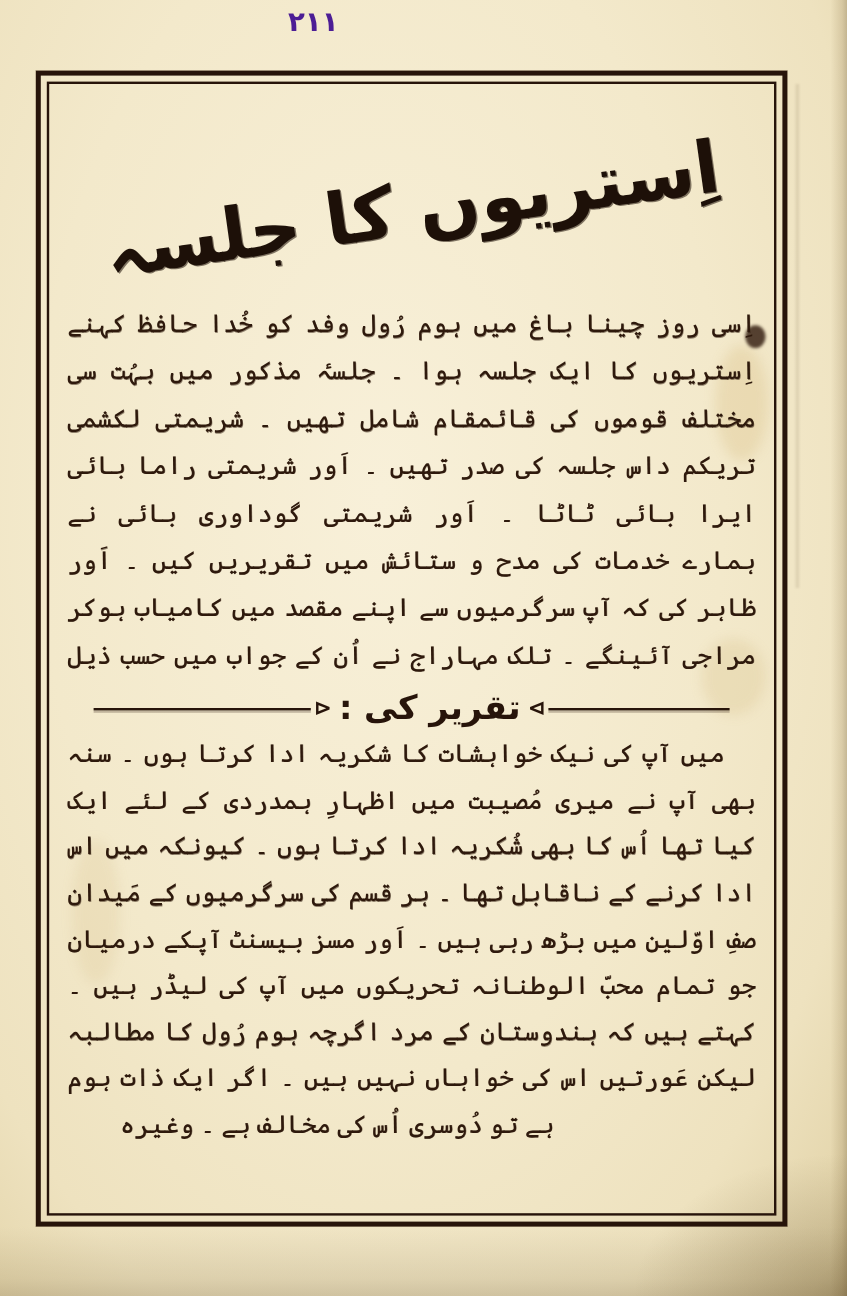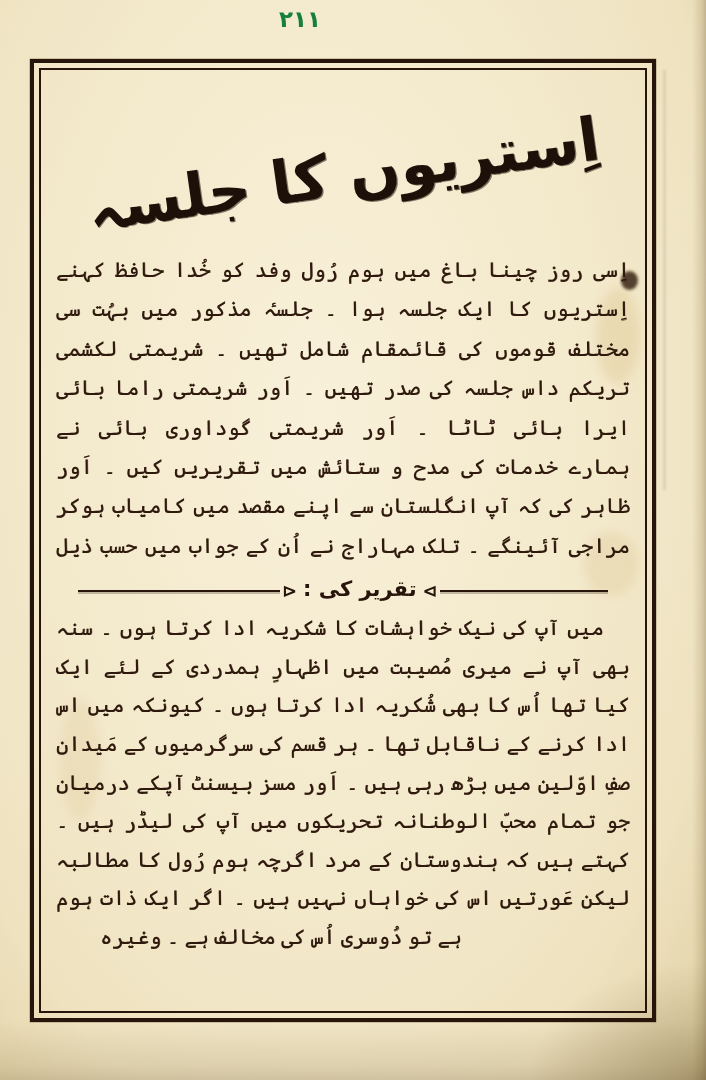--- a/index.html
+++ b/index.html
@@ -24,22 +24,22 @@
   .stain.s2{ left:584px; top:532px; width:54px; height:64px; background:rgba(185,145,60,.13); }
   .stain.s3{ left:60px;  top:700px; width:40px; height:120px; background:rgba(185,150,70,.10); }
   .smudge{ position:absolute; left:621px; top:271px; width:17px; height:19px; border-radius:50%;
     background:rgba(45,22,10,.8); filter:blur(1.5px); }
   .fold{ position:absolute; left:663px; top:70px; width:3px; height:420px;
     background:rgba(100,75,40,.12); filter:blur(1px); }
 
   
   .page-number{
     position:absolute; top:6px; left:240px; width:120px;
-    text-align:center; font-size:23px; font-weight:bold;
-    color:#15803d; letter-spacing:2px;
+    text-align:left; font-size:23px; font-weight:bold;
+    color:#4c1d95; letter-spacing:2px;
   }
 
   
   .frame{
     position:absolute; left:30px; top:59px; width:618px; height:955px;
     border:4px solid #27140a; box-sizing:content-box;
     box-shadow:0 0 0 0.5px rgba(60,35,15,.4);
   }
   .frame-inner{
     position:absolute; inset:5px; border:2px solid #27140a;
@@ -80,21 +80,21 @@
   .divider{
     margin:11px 30px 2px; height:28px;
     display:flex; align-items:center; direction:ltr;
     color:#27140a;
   }
   .dline{ height:2px; background:#27140a; box-shadow:0 2px 0 rgba(39,20,10,.25); }
   .dline.l{ flex:1.2; }
   .dline.r{ flex:1; }
   .d-arrow{ font-size:18px; line-height:1; padding:0 2px; font-weight:bold; }
   .d-label{
-    font-size:21px; font-weight:bold; direction:rtl;
+    font-size:28px; font-weight:bold; direction:rtl;
     padding:0 4px 4px 4px; white-space:nowrap;
   }
 </style>
 </head>
 <body>
 
 <div class="right-edge"></div>
 <div class="bottom-shade"></div>
 <div class="corner-shadow"></div>
 <div class="fold"></div>
@@ -113,21 +113,21 @@
         <div class="doc-title">اِستریوں کا جلسہ</div>
       </div>
 
       <div class="para para1">
           <div class="t-line">اِسی روز چینا باغ میں ہوم رُول وفد کو خُدا حافظ کہنے کیلئے</div>
           <div class="t-line">اِستریوں کا ایک جلسہ ہوا ۔ جلسہٴ مذکور میں بہُت سی دیویاں</div>
           <div class="t-line">مختلف قوموں کی قائمقام شامل تھیں ۔ شریمتی لکشمی بائی</div>
           <div class="t-line">تریکم داس جلسہ کی صدر تھیں ۔ اَور شریمتی راما بائی مراجی</div>
           <div class="t-line">ایرا بائی ٹاٹا ۔ اَور شریمتی گوداوری بائی نے لوکمانیہ تلک کی</div>
           <div class="t-line">ہمارے خدمات کی مدح و ستائش میں تقریریں کیں ۔ اَور اُمید</div>
-          <div class="t-line">ظاہر کی کہ آپ انگلستان سے اپنے مقصد میں کامیاب ہوکر</div>
+          <div class="t-line">ظاہر کی کہ آپ سرگرمیوں سے اپنے مقصد میں کامیاب ہوکر</div>
           <div class="t-line">مراجی آئینگے ۔ تلک مہاراج نے اُن کے جواب میں حسب ذیل</div>
         </div>
 
       <div class="divider">
         <span class="dline l"></span>
         <span class="d-arrow">⊳</span>
         <span class="d-label">تقریر کی :</span>
         <span class="d-arrow">⊲</span>
         <span class="dline r"></span>
       </div>

